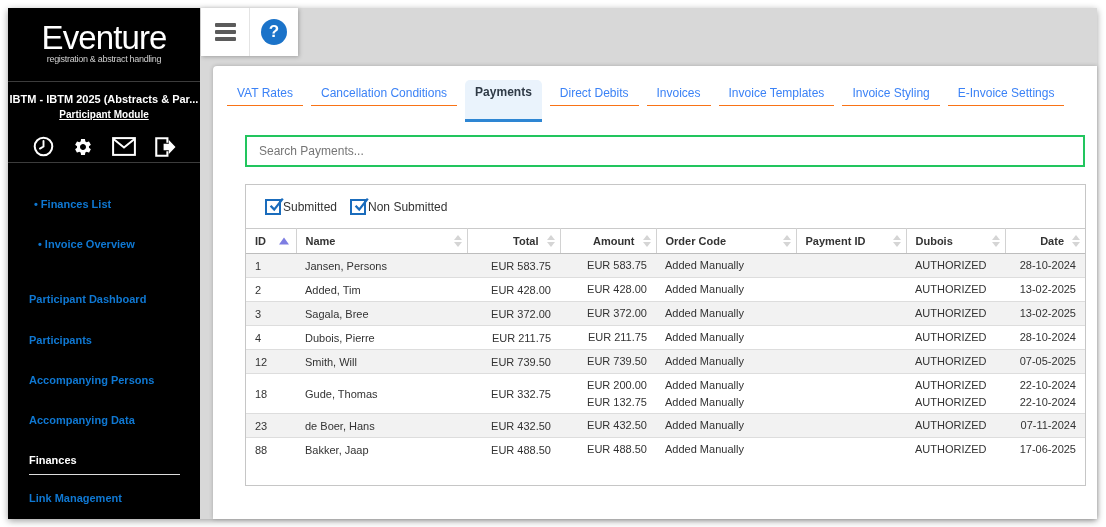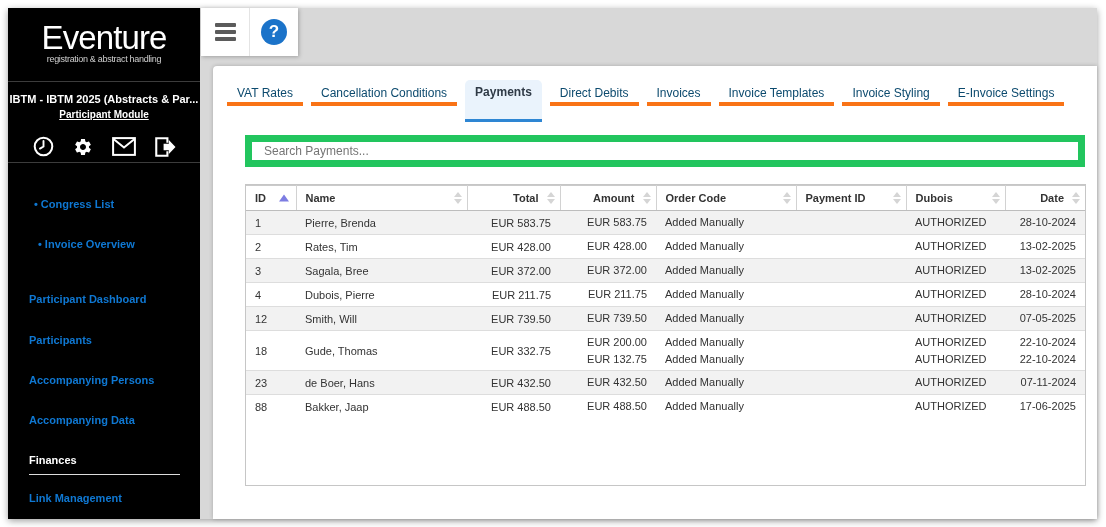--- a/index.html
+++ b/index.html
@@ -40,27 +40,27 @@
   .help-circle { width:26px; height:26px; border-radius:50%; background:#1b73c9;
     color:#fff; font-size:17px; font-weight:bold; display:flex; align-items:center;
     justify-content:center; line-height:26px; }
 
   .card { position:absolute; left:13px; top:58px; width:884px; height:453px; background:#fff;
     border-radius:4px 0 0 0; box-shadow:0 0 4px rgba(0,0,0,0.22); }
 
   
   .tabs { position:absolute; left:14px; top:14px; display:flex; }
   .tab { height:26px; line-height:26px; padding:0 10px; margin-right:8px; font-size:12px;
-    color:#0c4a6e; border-bottom:4px solid #f97316; cursor:pointer; white-space:nowrap; }
+    color:#3b82f6; border-bottom:1px solid #f97316; cursor:pointer; white-space:nowrap; }
   .tab.active { background:#eaf3fc; border-bottom:3px solid #2e86d3; height:42px; line-height:25px;
     font-weight:bold; color:#2f3a46; border-radius:5px 5px 0 0; }
 
   
   .search-input { position:absolute; left:32px; top:69px; width:840px; height:32px;
-    border:7px solid #22c55e; border-radius:0; font-size:12px; color:#444;
+    border:2px solid #22c55e; border-radius:0; font-size:12px; color:#444;
     padding:0 12px; outline:none; font-family:"Liberation Sans", sans-serif; background:#fff; }
   .search-input::placeholder { color:#757575; opacity:1; }
 
   
   .panel { position:absolute; left:32px; top:118px; width:841px; height:302px;
     border:1px solid #c6c6c6; background:#fff; }
   .filters { height:43px; display:flex; align-items:center; padding-left:19px; }
   .filter-item { display:flex; align-items:center; margin-right:13px; cursor:pointer; }
   .cb { position:relative; width:16px; height:16px; border:2px solid #1a6cbc; background:#fff;
     margin-right:2px; flex:0 0 auto; }
@@ -119,21 +119,21 @@
         <path d="M1.5 2 L12 10.5 L22.5 2" fill="none" stroke="#fff" stroke-width="2"></path>
       </svg>
       <svg width="21" height="20" viewBox="0 0 22 21">
         <path d="M13 6 V1.3 H1.3 V19.7 H13 V15" fill="none" stroke="#fff" stroke-width="2.2"></path>
         <path fill="#fff" d="M9 7 H14.5 V3.2 L21.5 10.5 L14.5 17.8 V14 H9 Z"></path>
       </svg>
     </div>
     <div class="sb-divider" style="top:154px"></div>
 
     <div id="menu-container">
-        <div class="menu-item" style="left: 26px; top: 186.5px;"><span class="bullet">•</span><span>Congress List</span></div>
+        <div class="menu-item" style="left: 26px; top: 186.5px;"><span class="bullet">•</span><span>Finances List</span></div>
         <div class="menu-item" style="left: 30px; top: 226.5px;"><span class="bullet">•</span><span>Invoice Overview</span></div>
         <div class="menu-item" style="left: 21px; top: 282px;"><span>Participant Dashboard</span></div>
         <div class="menu-item" style="left: 21px; top: 322.5px;"><span>Participants</span></div>
         <div class="menu-item" style="left: 21px; top: 363px;"><span>Accompanying Persons</span></div>
         <div class="menu-item" style="left: 21px; top: 402.5px;"><span>Accompanying Data</span></div>
         <div class="menu-item active" style="left: 21px; top: 443px;"><span>Finances</span></div>
         <div class="menu-item" style="left: 21px; top: 481px;"><span>Link Management</span></div>
       </div>
     <div class="finances-underline"></div>
   </div>
@@ -161,20 +161,38 @@
           <div class="tab">Direct Debits</div>
           <div class="tab">Invoices</div>
           <div class="tab">Invoice Templates</div>
           <div class="tab">Invoice Styling</div>
           <div class="tab">E-Invoice Settings</div>
         </div>
 
       <input class="search-input" type="text" placeholder="Search Payments..." style="">
 
       <div class="panel">
+        <div class="filters" id="filters-container">
+            <div class="filter-item">
+              <span class="cb">
+                <svg width="18" height="18" viewBox="0 0 18 18">
+                  <path d="M3.6 8.8 L7.2 12.6 L15.8 1.6" fill="none" stroke="#1a6cbc" stroke-width="2.3"></path>
+                </svg>
+              </span>
+              <span class="filter-label">Submitted</span>
+            </div>
+            <div class="filter-item">
+              <span class="cb">
+                <svg width="18" height="18" viewBox="0 0 18 18">
+                  <path d="M3.6 8.8 L7.2 12.6 L15.8 1.6" fill="none" stroke="#1a6cbc" stroke-width="2.3"></path>
+                </svg>
+              </span>
+              <span class="filter-label">Non Submitted</span>
+            </div>
+          </div>
         <table>
           <colgroup>
             <col class="c-id">
               <col class="c-name">
               <col class="c-total">
               <col class="c-amount">
             <col class="c-order">
               <col class="c-payid">
               <col class="c-status">
               <col class="c-date">
@@ -208,39 +226,39 @@
                   </span></th>
                 <th class="r"><span>Date</span><span class="sort-icons">
                     <div class="up"></div>
                     <div class="down"></div>
                   </span></th>
               </tr>
             </thead>
           <tbody id="tbody">
               <tr>
                 <td>1</td>
-                <td>Pierre, Brenda</td>
+                <td>Jansen, Persons</td>
                 <td class="r">EUR 583.75</td>
                 <td class="r">
                   <div class="l2">EUR 583.75</div>
                 </td>
                 <td>
                   <div class="l2">Added Manually</div>
                 </td>
                 <td></td>
                 <td>
                   <div class="l2">AUTHORIZED</div>
                 </td>
                 <td class="r">
                   <div class="l2">28-10-2024</div>
                 </td>
               </tr>
               <tr>
                 <td>2</td>
-                <td>Rates, Tim</td>
+                <td>Added, Tim</td>
                 <td class="r">EUR 428.00</td>
                 <td class="r">
                   <div class="l2">EUR 428.00</div>
                 </td>
                 <td>
                   <div class="l2">Added Manually</div>
                 </td>
                 <td></td>
                 <td>
                   <div class="l2">AUTHORIZED</div>

